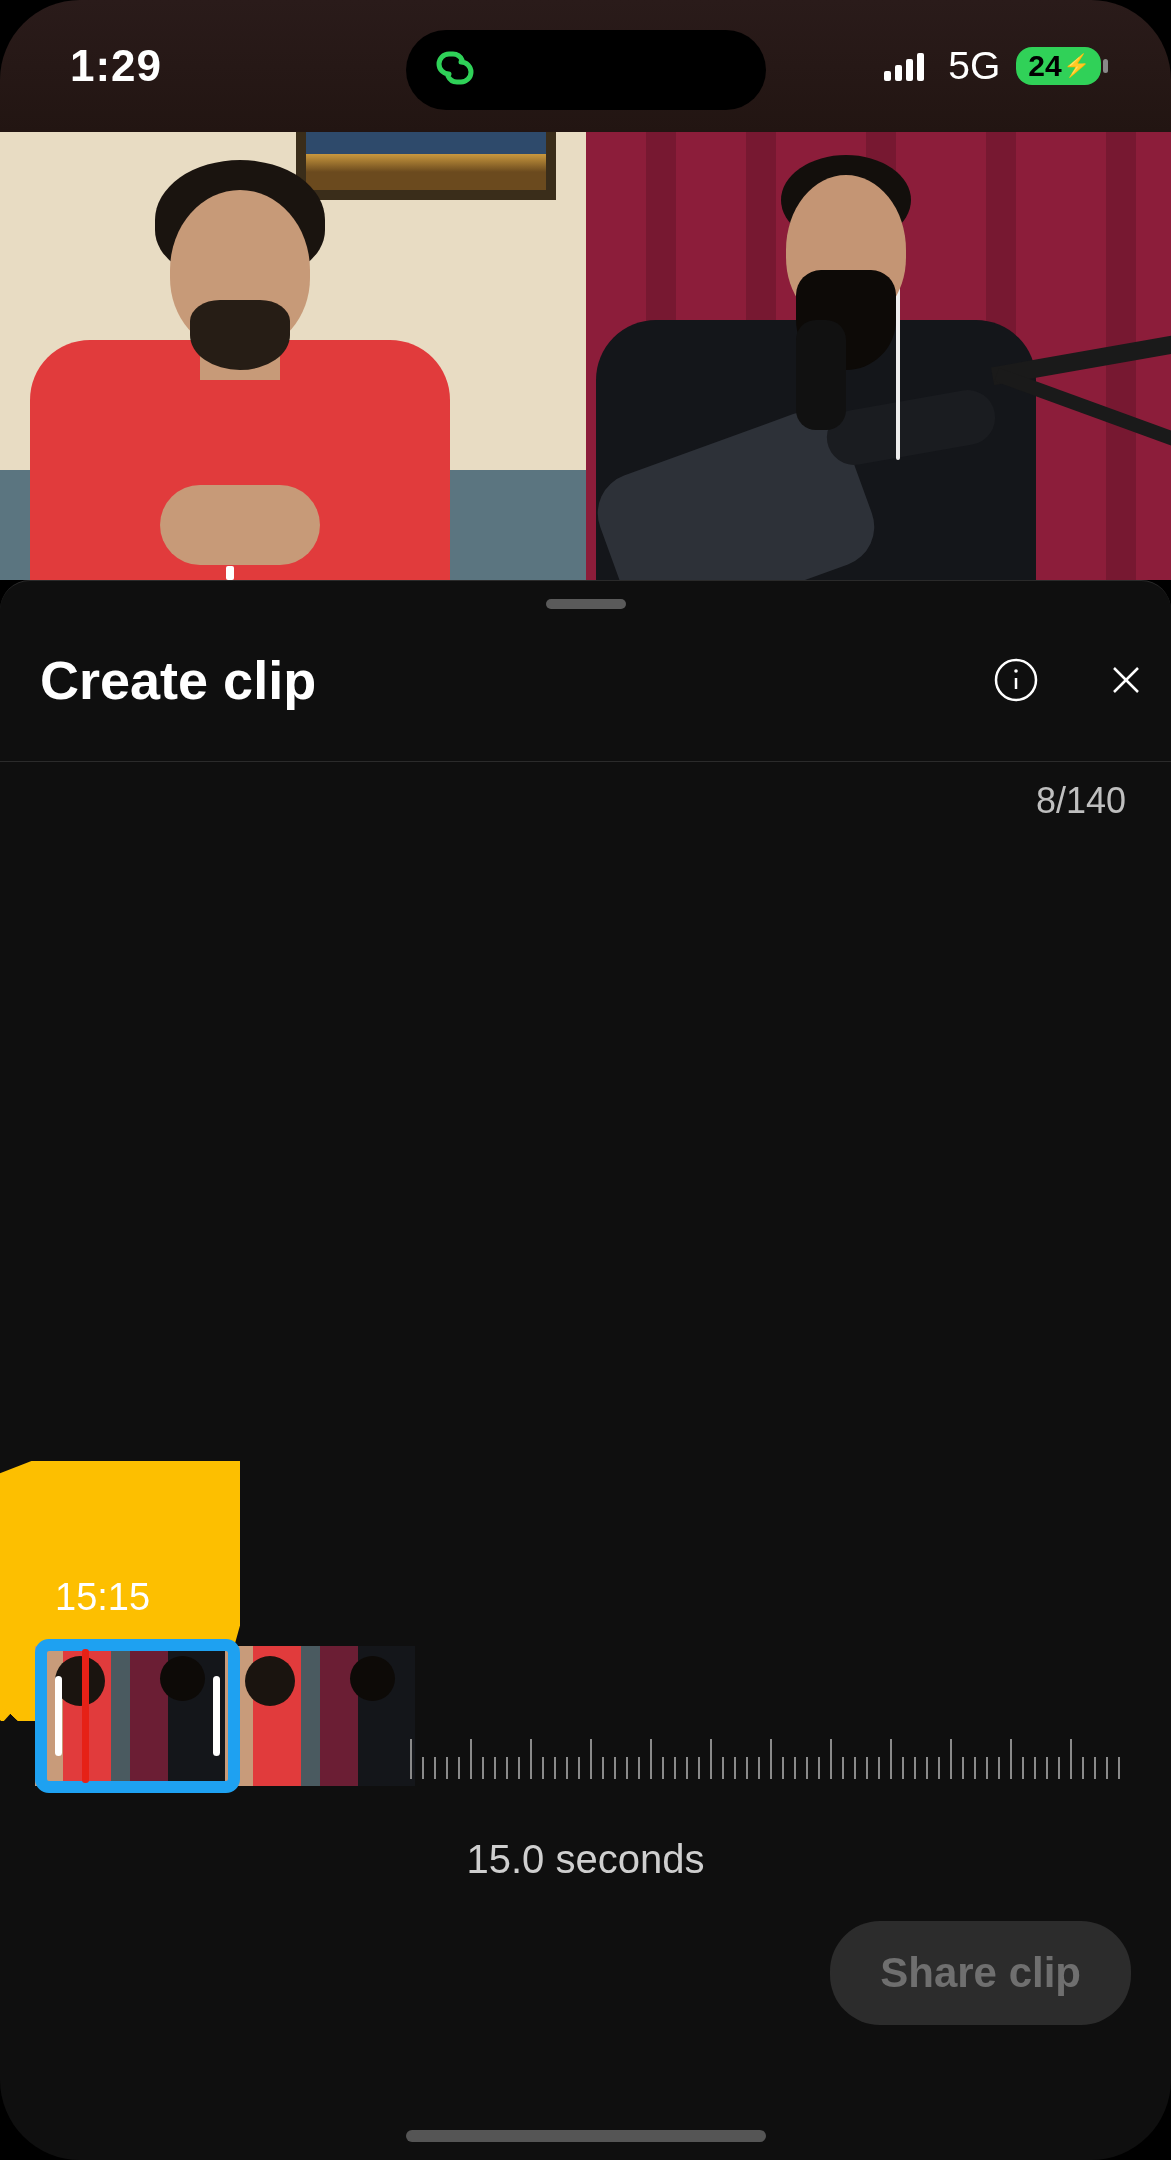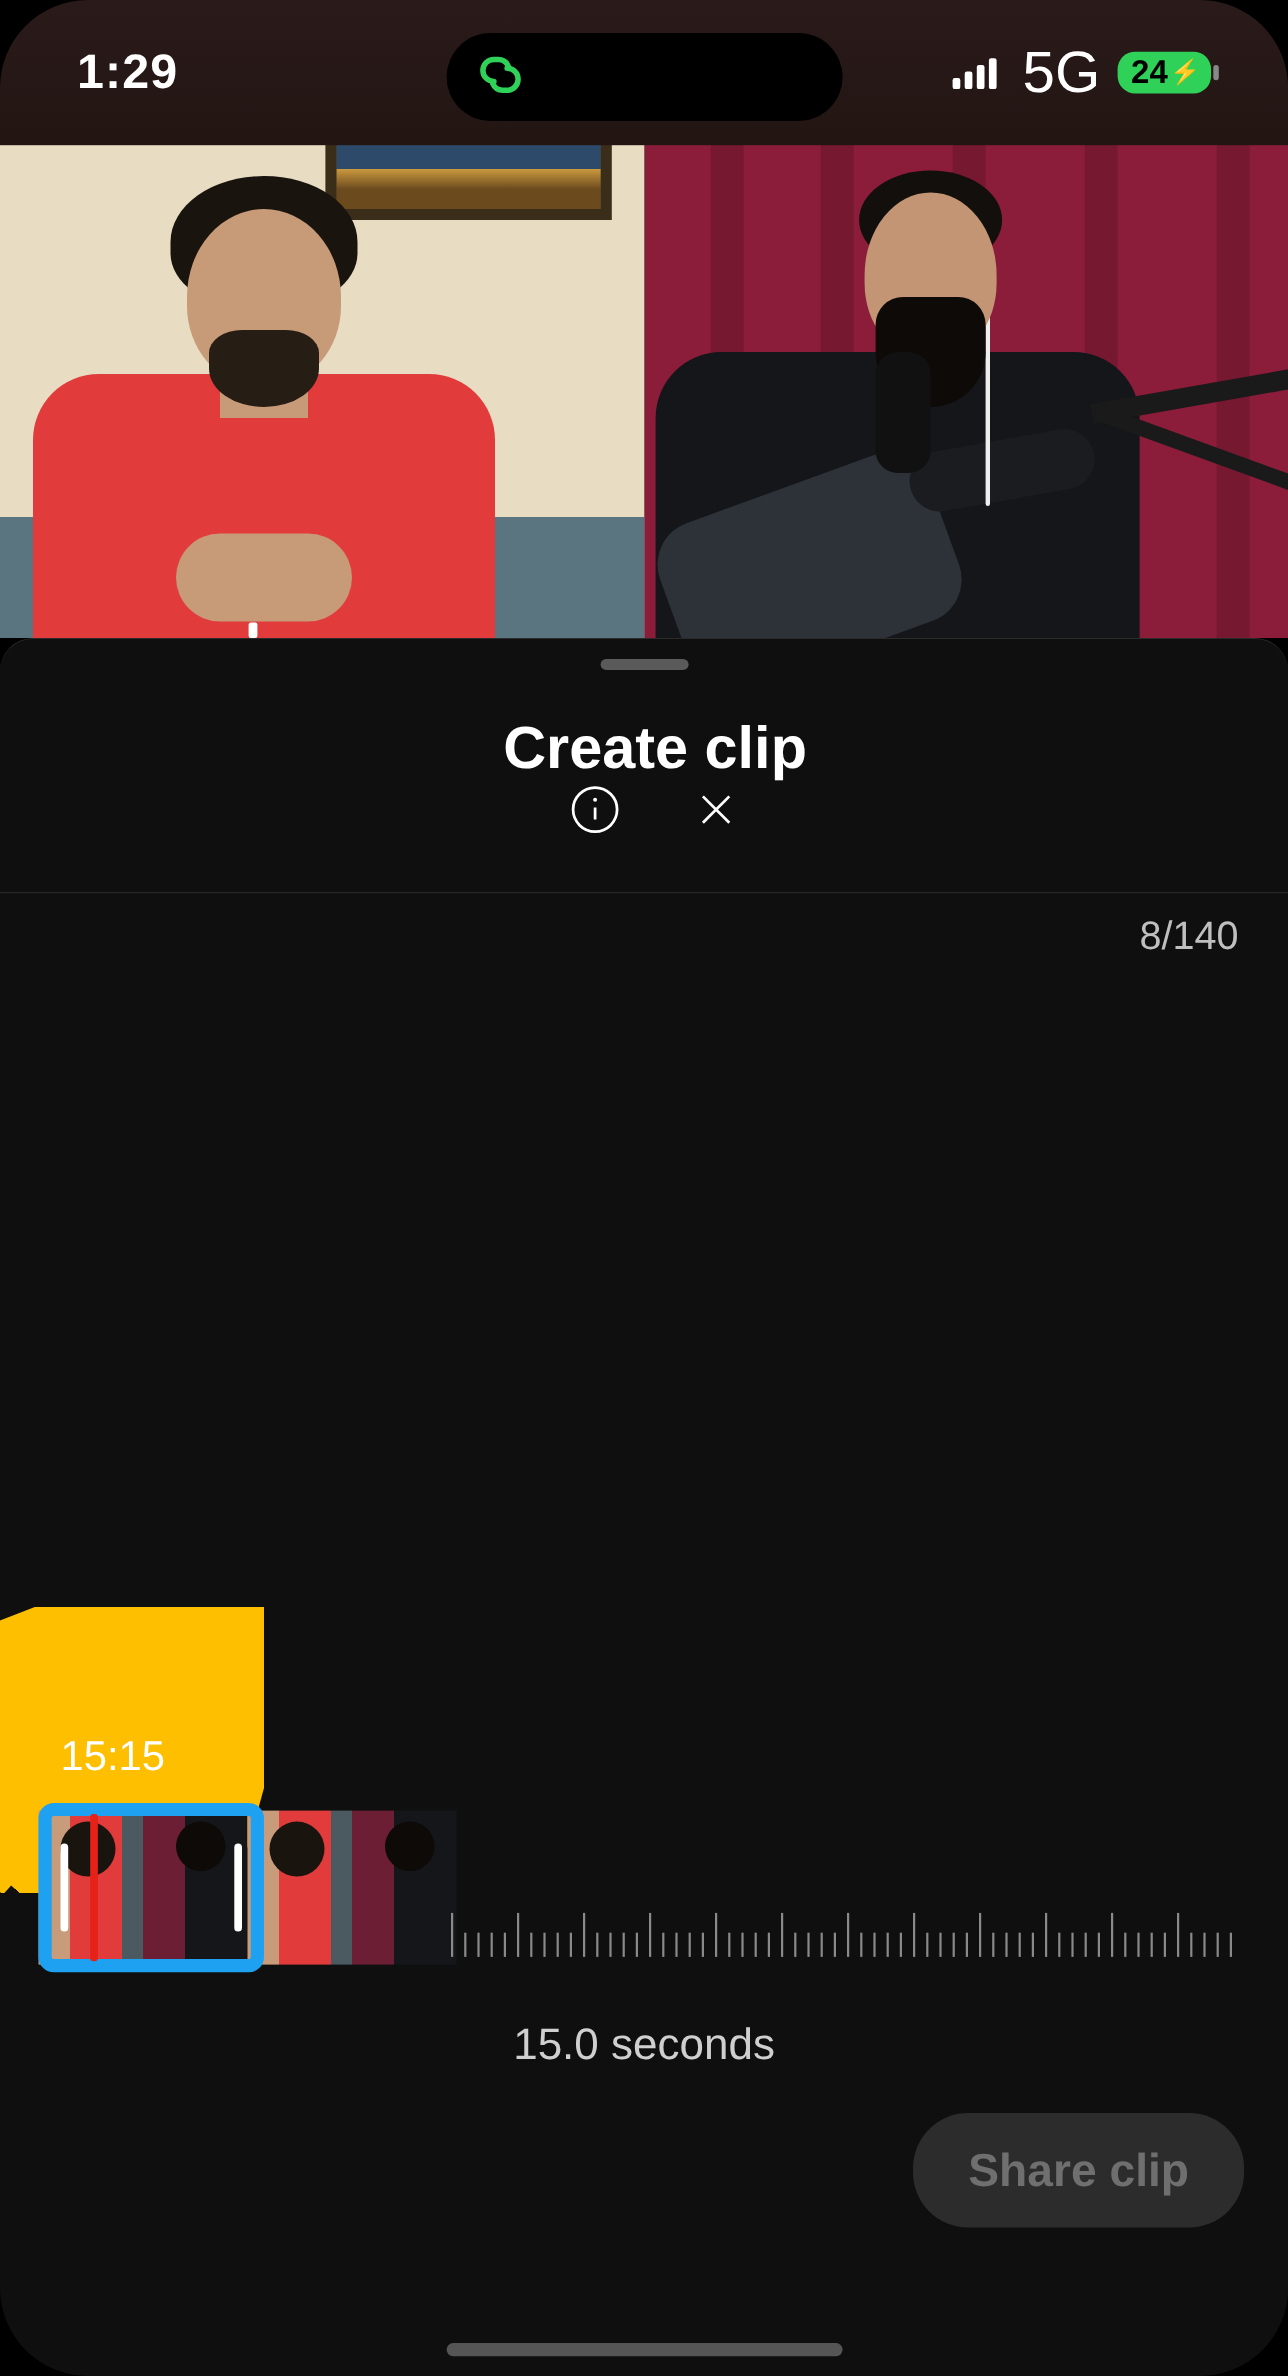--- a/index.html
+++ b/index.html
@@ -8,21 +8,21 @@
 
   
   .status-bar { position: absolute; top: 0; left: 0; right: 0; height: 132px; display: flex; align-items: center; justify-content: space-between; padding: 0 70px; z-index: 30; background: linear-gradient(#2a1b1a, #221512); }
   .status-time { font-size: 44px; font-weight: 600; letter-spacing: 1px; }
   .dynamic-island { position: absolute; left: 50%; transform: translateX(-50%); top: 30px; width: 360px; height: 80px; background: #000; border-radius: 50px; display: flex; align-items: center; padding-left: 25px; }
   .island-link svg { width: 48px; height: 48px; }
   .status-right { display: flex; align-items: center; gap: 10px; }
   .signal-bars { display: flex; align-items: flex-end; gap: 4px; height: 30px; }
   .signal-bars span { width: 7px; background: #fff; border-radius: 2px; }
   .signal-bars span:nth-child(1){height:10px}.signal-bars span:nth-child(2){height:16px}.signal-bars span:nth-child(3){height:22px}.signal-bars span:nth-child(4){height:28px}
-  .net-label { font-size: 53px; font-weight: 500; margin-left: 14px; }
+  .net-label { font-size: 39px; font-weight: 500; margin-left: 14px; }
   .battery-pill { background: #30d158; color: #000; font-size: 30px; font-weight: 700; border-radius: 16px; padding: 2px 10px 2px 12px; display: flex; align-items: center; gap: 2px; margin-left: 6px; position: relative; }
   .battery-pill::after { content:""; position:absolute; right:-7px; top:50%; transform:translateY(-50%); width:5px; height:14px; background:#888; border-radius:3px; }
   .bolt { font-size: 22px; }
 
   
   .video-area { position: absolute; top: 120px; left: 0; right: 0; height: 460px; display: flex; }
   .video-half { flex: 1; position: relative; overflow: hidden; }
   .vleft { background: #e8dcc3; }
   .vright { background: #8c1d3a; }
   .painting { position:absolute; top:0; right:30px; width:260px; height:80px; background:#5b4a2a; border:10px solid #3a2d1a; }
@@ -43,21 +43,21 @@
   .leg2 { position:absolute; top:320px; left:20px; width:260px; height:160px; background:#2d3138; border-radius:40px; transform:rotate(-20deg); }
   .mic { position:absolute; top:200px; left:210px; width:50px; height:110px; background:#111; border-radius:20px; }
   .micarm { position:absolute; top:230px; right:-20px; width:200px; height:18px; background:#1a1a1a; transform:rotate(-10deg); }
   .micarm2 { position:absolute; top:280px; right:-10px; width:190px; height:14px; background:#1a1a1a; transform:rotate(20deg); }
   .earcord { position:absolute; top:140px; left:310px; width:4px; height:200px; background:#eee; border-radius:2px; }
   .playhead-mark{position:absolute;bottom:0;left:226px;width:8px;height:14px;background:#fff;border-radius:2px;}
 
   
   .sheet { position: absolute; top: 580px; left: 0; right: 0; bottom: 0; background: #0f0f0f; border-top-left-radius: 30px; border-top-right-radius: 30px; border-top: 1px solid #2a2a2a; }
   .grabber { width: 80px; height: 10px; background: #5a5a5a; border-radius: 5px; margin: 18px auto 0; }
-  .sheet-header { display: flex; align-items: center; justify-content: space-between; padding: 40px 20px 50px 40px; border-bottom: 1px solid #2b2b2b; flex-direction: column; }
+  .sheet-header { display: flex; align-items: center; justify-content: space-between; padding: 40px 20px 50px 40px; border-bottom: 1px solid #2b2b2b; }
   .sheet-title { font-size: 54px; font-weight: 700; }
   .header-actions { display: flex; align-items: center; gap: 60px; }
   .icon-btn { width: 50px; height: 50px; display:flex;align-items:center;justify-content:center; color:#fff; }
   .icon-btn svg { width: 48px; height: 48px; stroke: #fff; fill: none; stroke-width: 2.5; }
 
   .channel-row { display: flex; align-items: center; padding: 40px 45px 30px 40px; gap: 30px; }
   .avatar { width: 68px; height: 68px; border-radius: 50%; background: radial-gradient(circle at 50% 40%, #f5b437 15%, #1e5ad4 16% 55%, #d2322e 56%); position:relative; overflow:hidden;}
   .avatar::before{content:"";position:absolute;inset:10px;border:4px solid #7b3fd8;border-radius:10px;transform:rotate(45deg);}
   .channel-name { font-size: 42px; font-weight: 600; flex: 1; }
   .visibility { display: flex; align-items: center; gap: 16px; color: #a7a7a7; font-size: 40px; }

